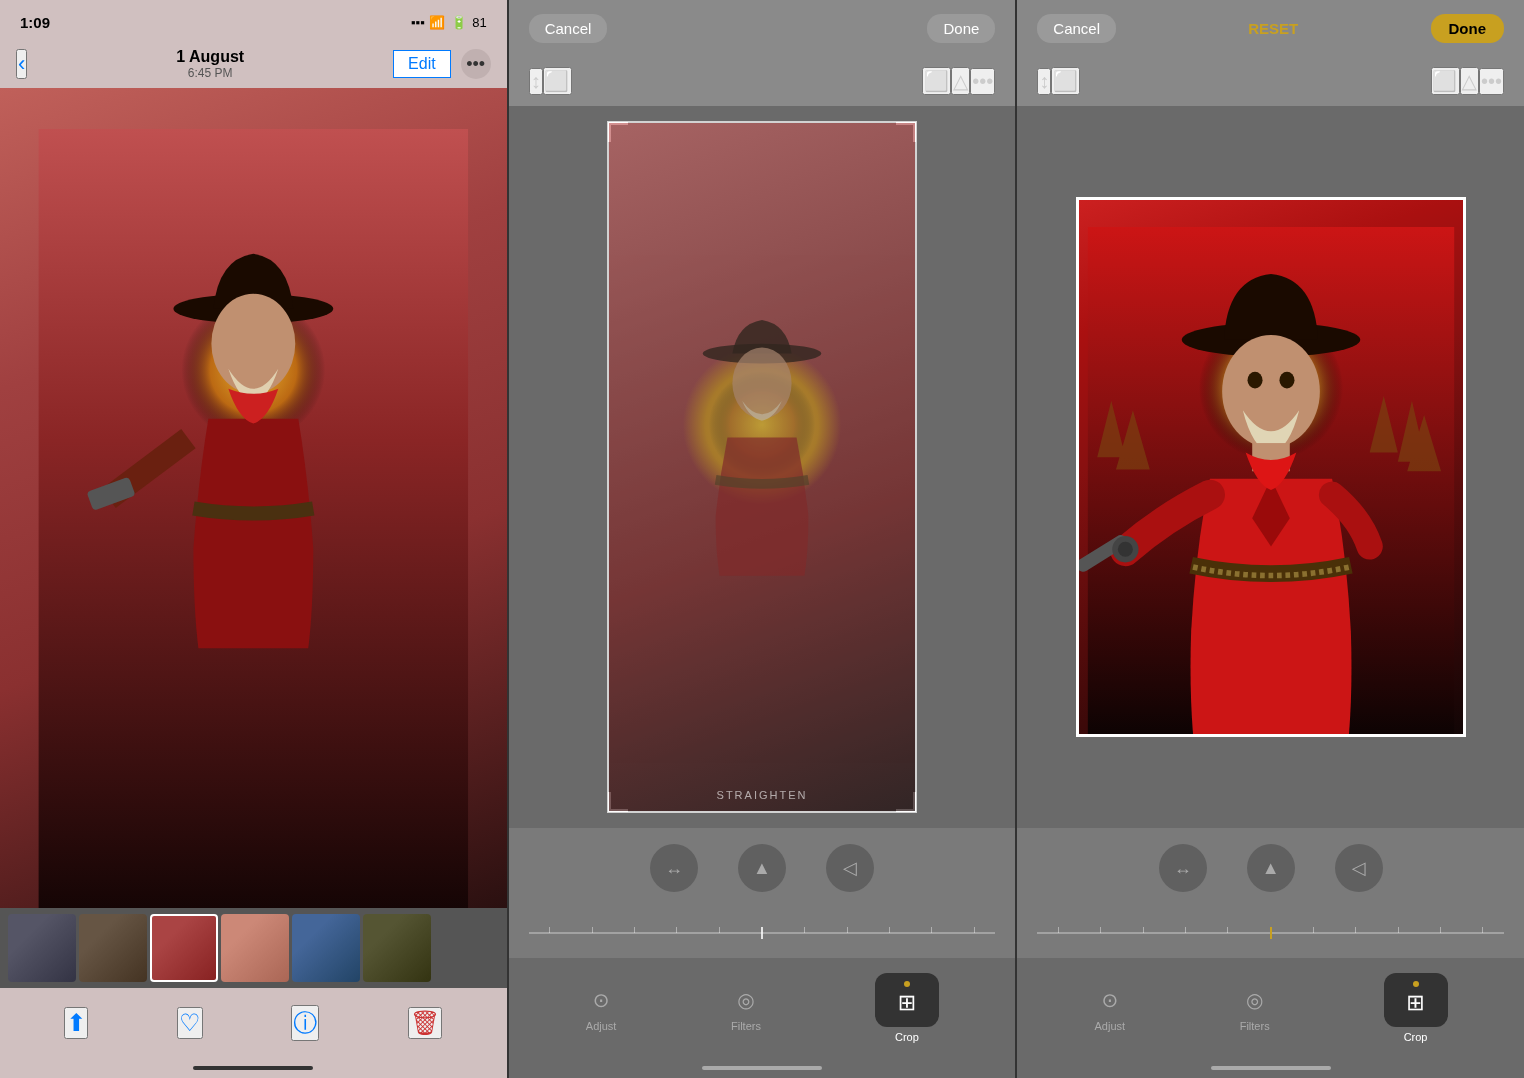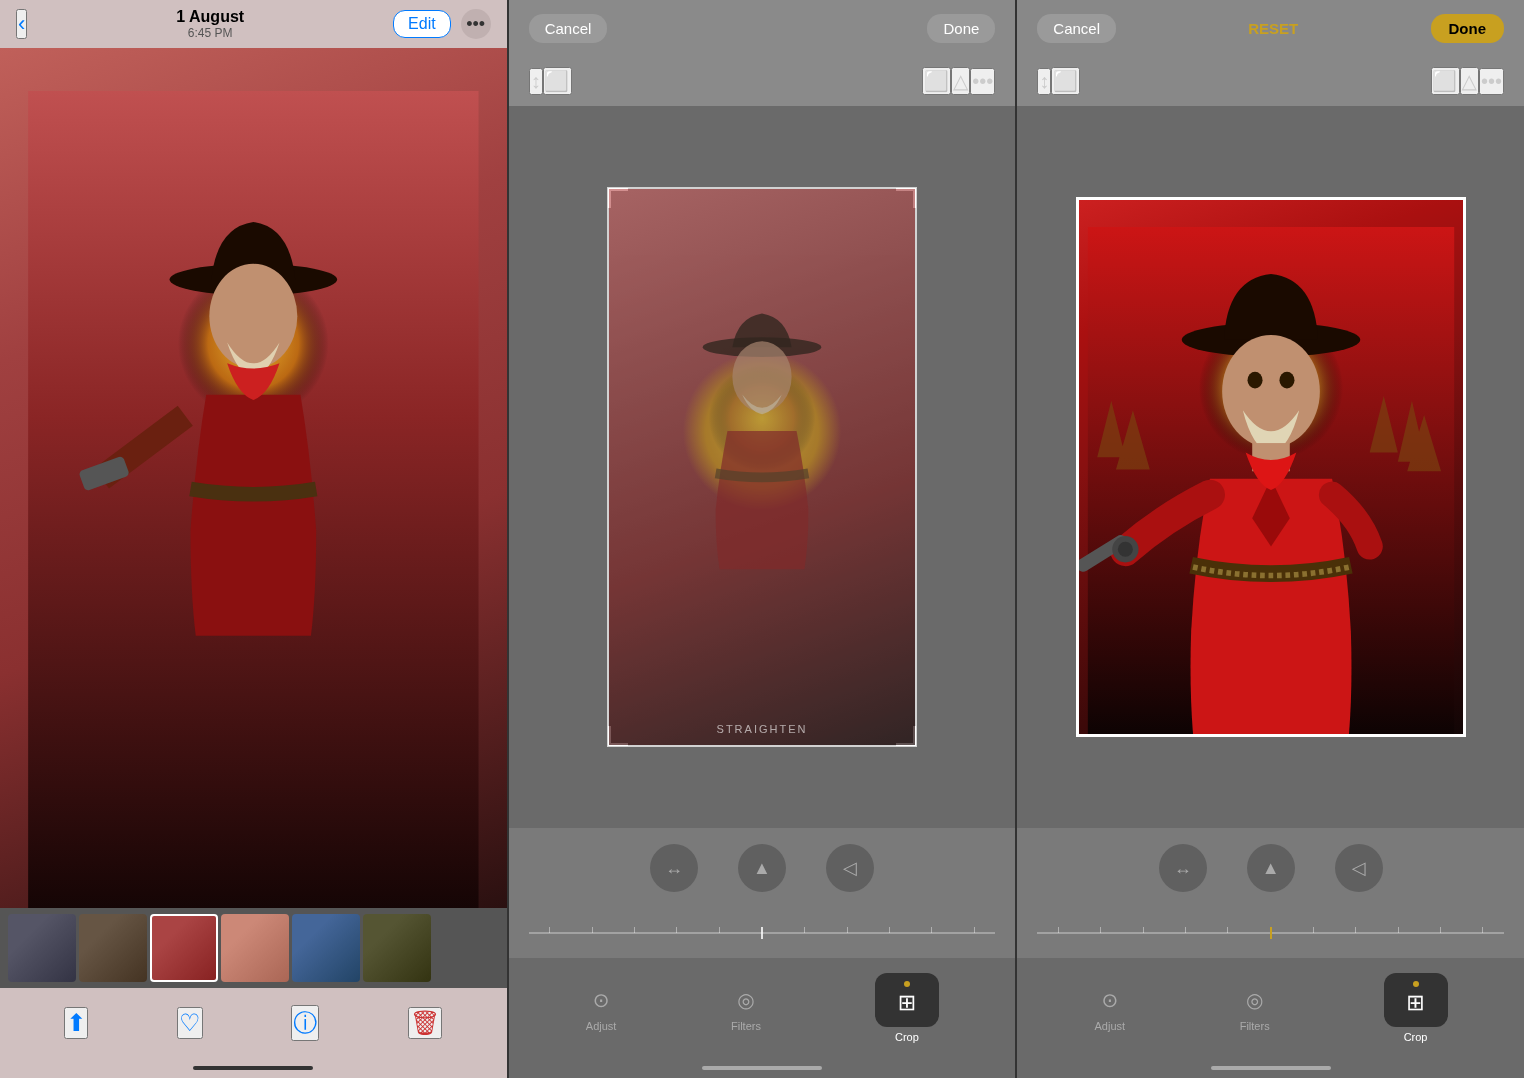--- a/index.html
+++ b/index.html
@@ -83,21 +83,21 @@
     .nav-actions {
       display: flex;
       gap: 10px;
       align-items: center;
     }
     .edit-btn {
       background: white;
       border: 1.5px solid #007aff;
       color: #007aff;
       padding: 4px 14px;
-      border-radius: 12px;
+      border-radius: 0;
       font-size: 16px;
       font-weight: 500;
     }
     .dots-btn {
       background: #c0b0b0;
       border: none;
       width: 30px;
       height: 30px;
       border-radius: 50%;
       display: flex;
@@ -239,21 +239,21 @@
       flex: 1;
       position: relative;
       display: flex;
       align-items: center;
       justify-content: center;
       background: #6a6a6a;
     }
     .crop-frame {
       position: relative;
       width: 310px;
-      height: 560px;
+      height: 692px;
       border: 2px solid rgba(255,255,255,0.7);
     }
     .crop-inner-image {
       width: 100%;
       height: 100%;
       background: linear-gradient(160deg, #c06060 0%, #9a4040 30%, #7a2020 60%, #1a0808 100%);
       opacity: 0.7;
       overflow: hidden;
       position: relative;
     }
@@ -454,20 +454,29 @@
     .t4 { background: linear-gradient(135deg, #c87 30%, #a65 100%); }
     .t5 { background: linear-gradient(135deg, #469 30%, #246 100%); }
     .t6 { background: linear-gradient(135deg, #553 30%, #331 100%); }
 
   </style>
 </head>
 <body>
 
 <div class="panel panel-1">
 
+  <div class="status-bar">
+    <span class="status-time">1:09</span>
+    <div class="status-icons">
+      <span>▪▪▪</span>
+      <span>📶</span>
+      <span>🔋</span>
+      <span>81</span>
+    </div>
+  </div>
 
   <div class="nav-bar">
     <button class="nav-back">‹</button>
     <div class="nav-title">
       <div class="nav-title-main">1 August</div>
       <div class="nav-title-sub">6:45 PM</div>
     </div>
     <div class="nav-actions">
       <button class="edit-btn">Edit</button>
       <button class="dots-btn">•••</button>

